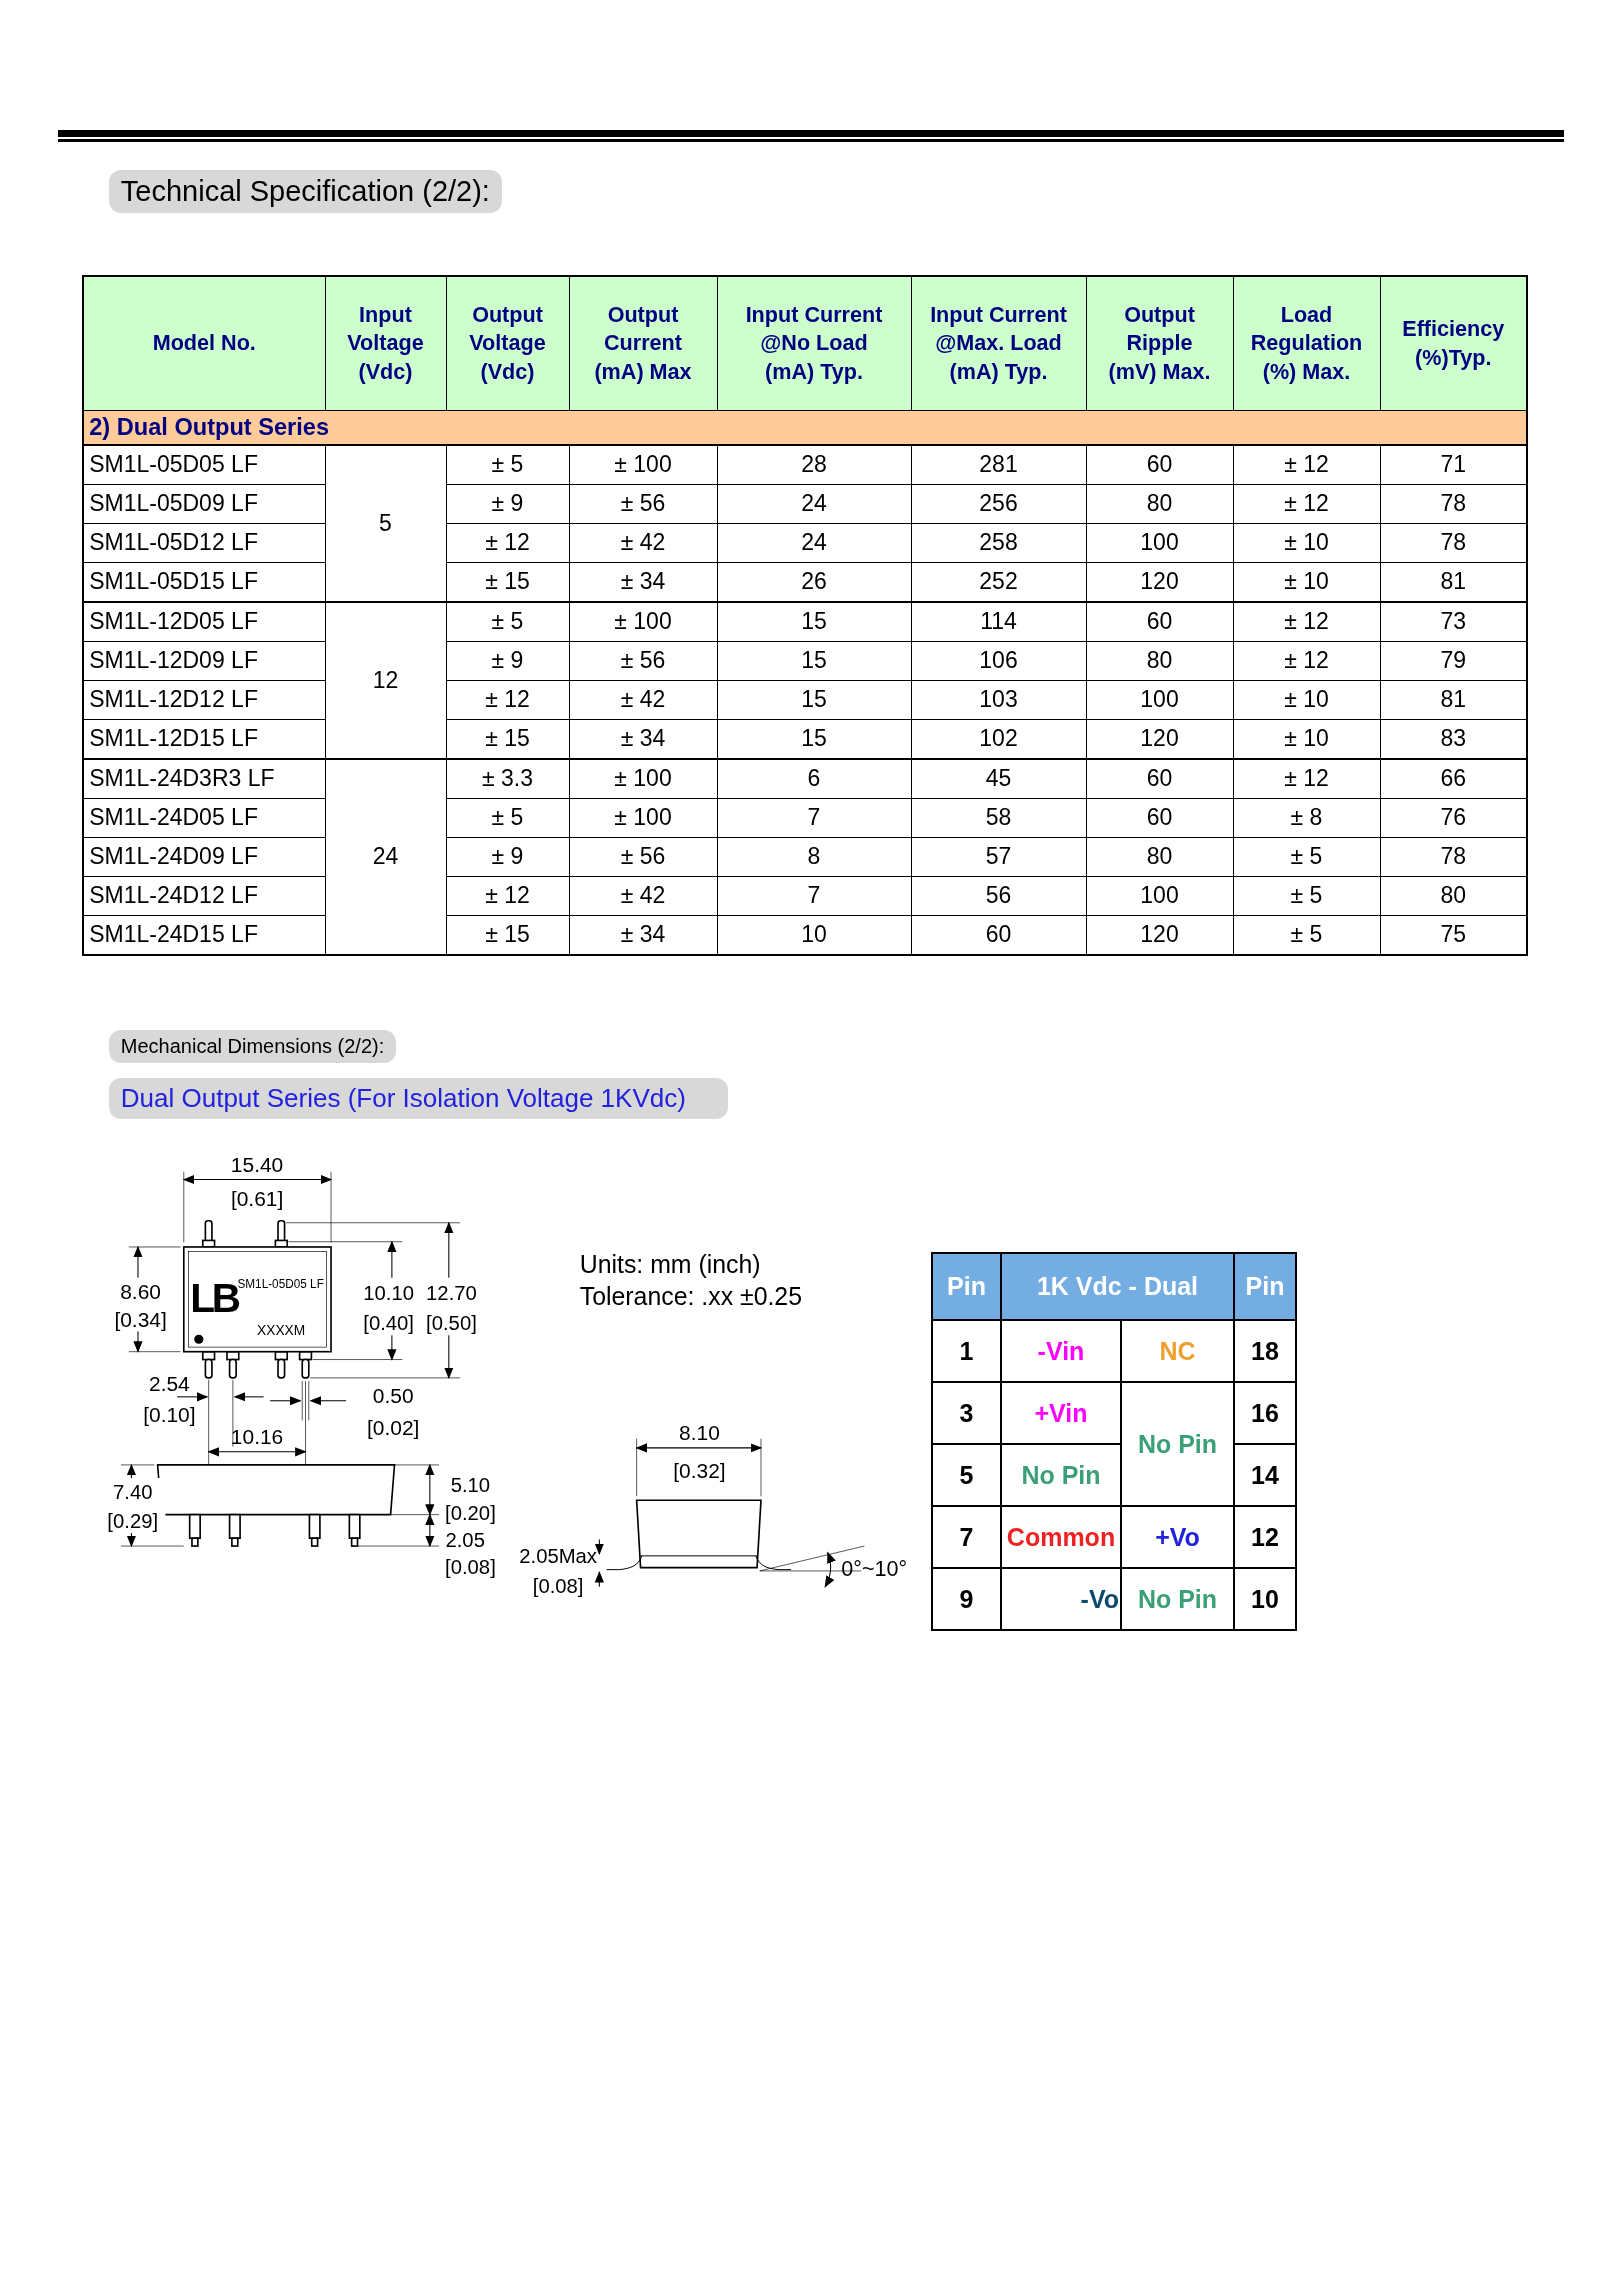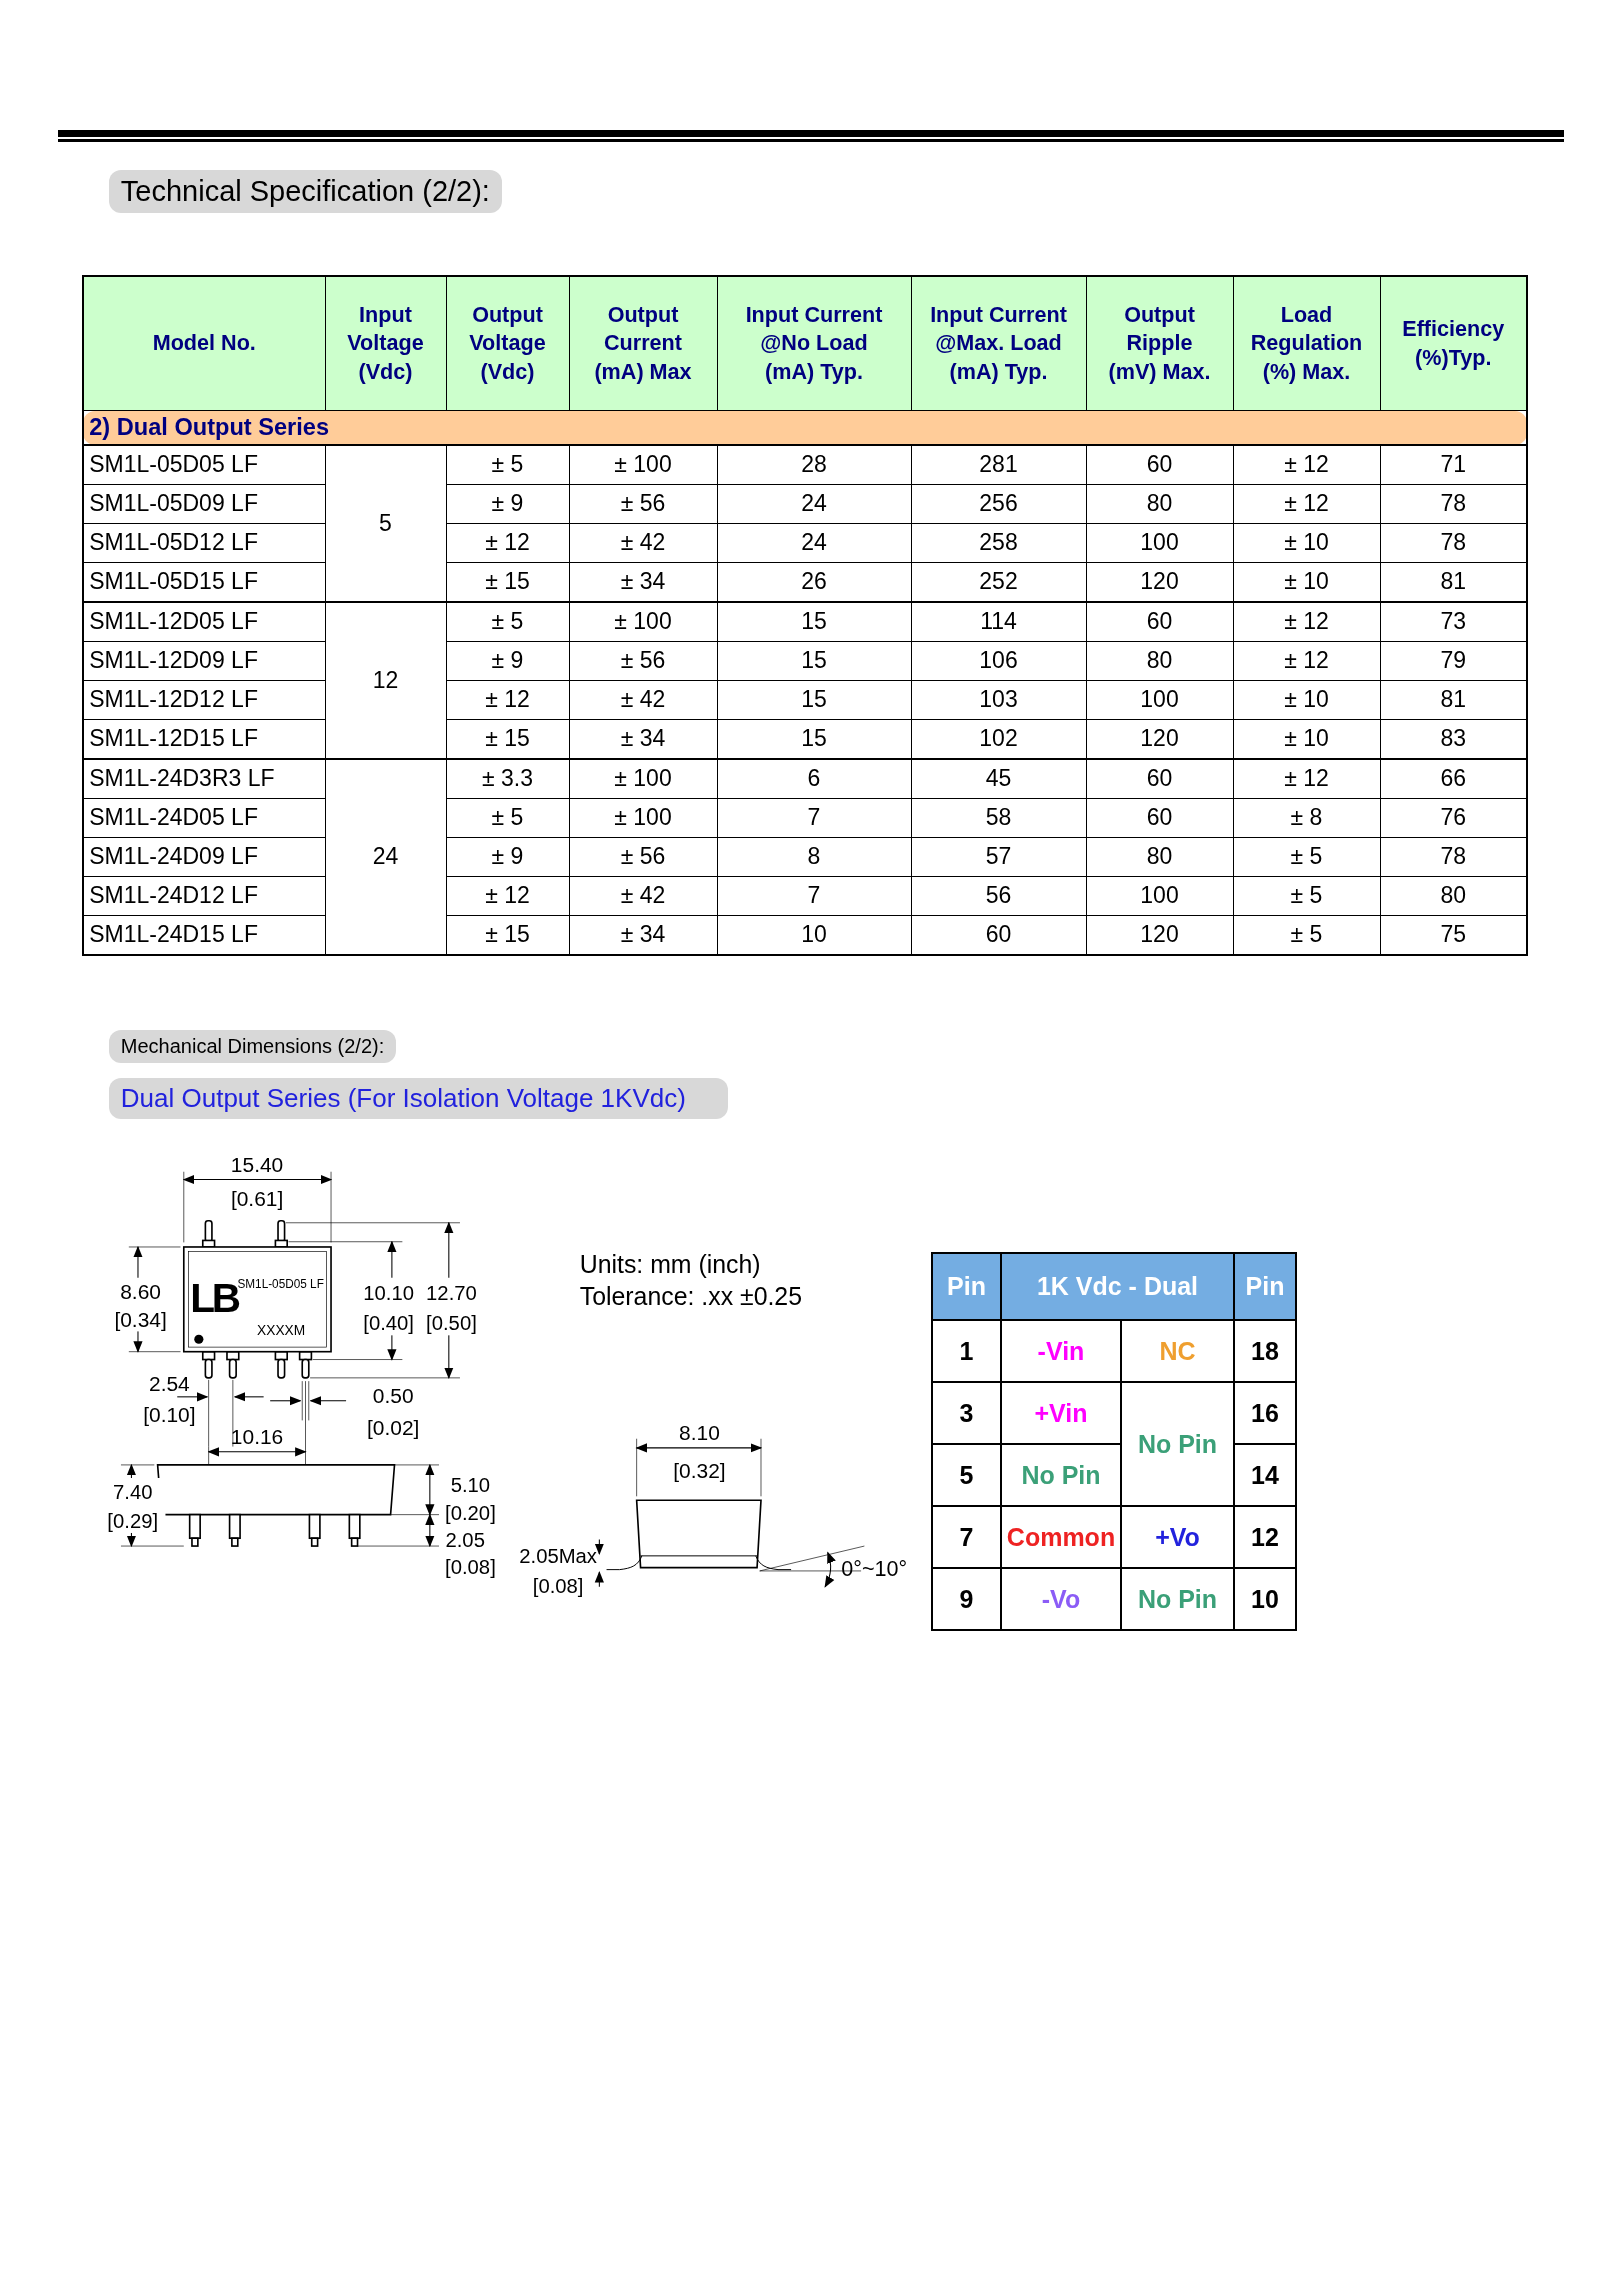--- a/index.html
+++ b/index.html
@@ -21,21 +21,21 @@
     border-collapse:collapse;table-layout:fixed;border:2.6px solid #000;
   }
   table.spec th,table.spec td{border:1.3px solid #000;text-align:center;overflow:hidden;}
   table.spec thead th{
     background:#ccffcc;color:#000080;font-size:21.6px;font-weight:bold;
     height:131px;line-height:1.3;white-space:pre-line;vertical-align:middle;
   }
   table.spec td{font-size:23px;height:36px;background:#fff;}
   table.spec td.section{
     background:#ffcc99;color:#000080;font-weight:bold;font-size:23.6px;
-    text-align:left;padding:1.3px 5.2px;height:30px;border-bottom:2px solid #000;border-radius:12px;
+    text-align:left;padding:1.3px 5.2px;height:30px;border-bottom:2px solid #000;
   }
   table.spec td.model{text-align:left;padding-left:5.2px;}
   table.spec tr.gstart td{border-top:2.6px solid #000;}
 
   table.pins{
     position:absolute;left:931px;top:1216px;width:364px;
     border-collapse:collapse;table-layout:fixed;border:2px solid #000;margin-top:36px;
   }
   table.pins th,table.pins td{border:2px solid #000;text-align:center;font-weight:bold;background:#fff;}
   table.pins th{background:#74ade2;color:#ffffff;font-size:25px;height:63px;}
@@ -412,19 +412,19 @@
       <td>14</td>
     </tr>
     <tr>
       <td>7</td>
       <td style="color: rgb(238, 34, 34);">Common</td>
       <td style="color: rgb(34, 34, 221);">+Vo</td>
       <td>12</td>
     </tr>
     <tr>
       <td>9</td>
-      <td style="color: #8b5cf6;">-Vo</td>
+      <td style="color: #0c4a6e; text-align: right;">-Vo</td>
       <td style="color: rgb(59, 160, 120);">No Pin</td>
       <td>10</td>
     </tr>
   </tbody>
 </table>
 
 
 </body></html>

